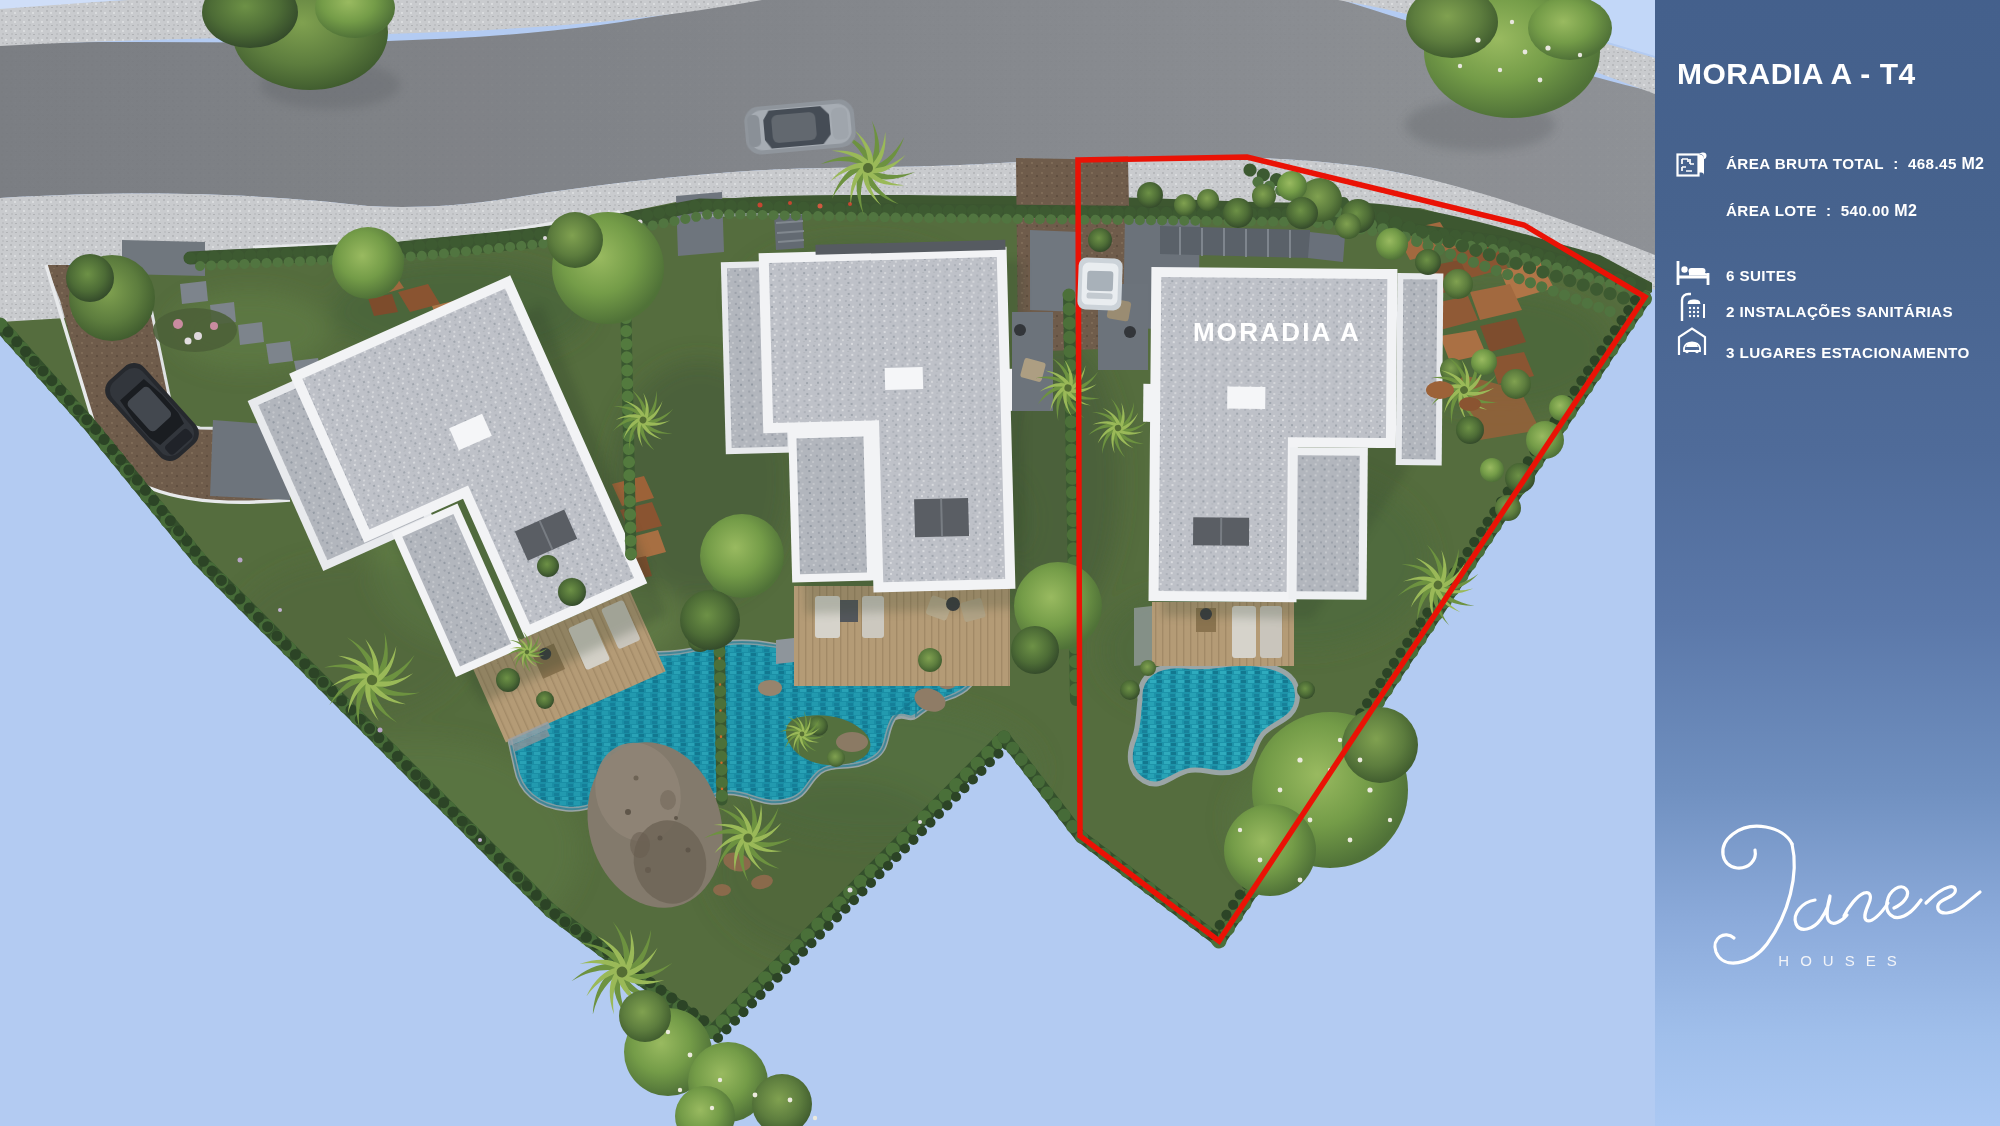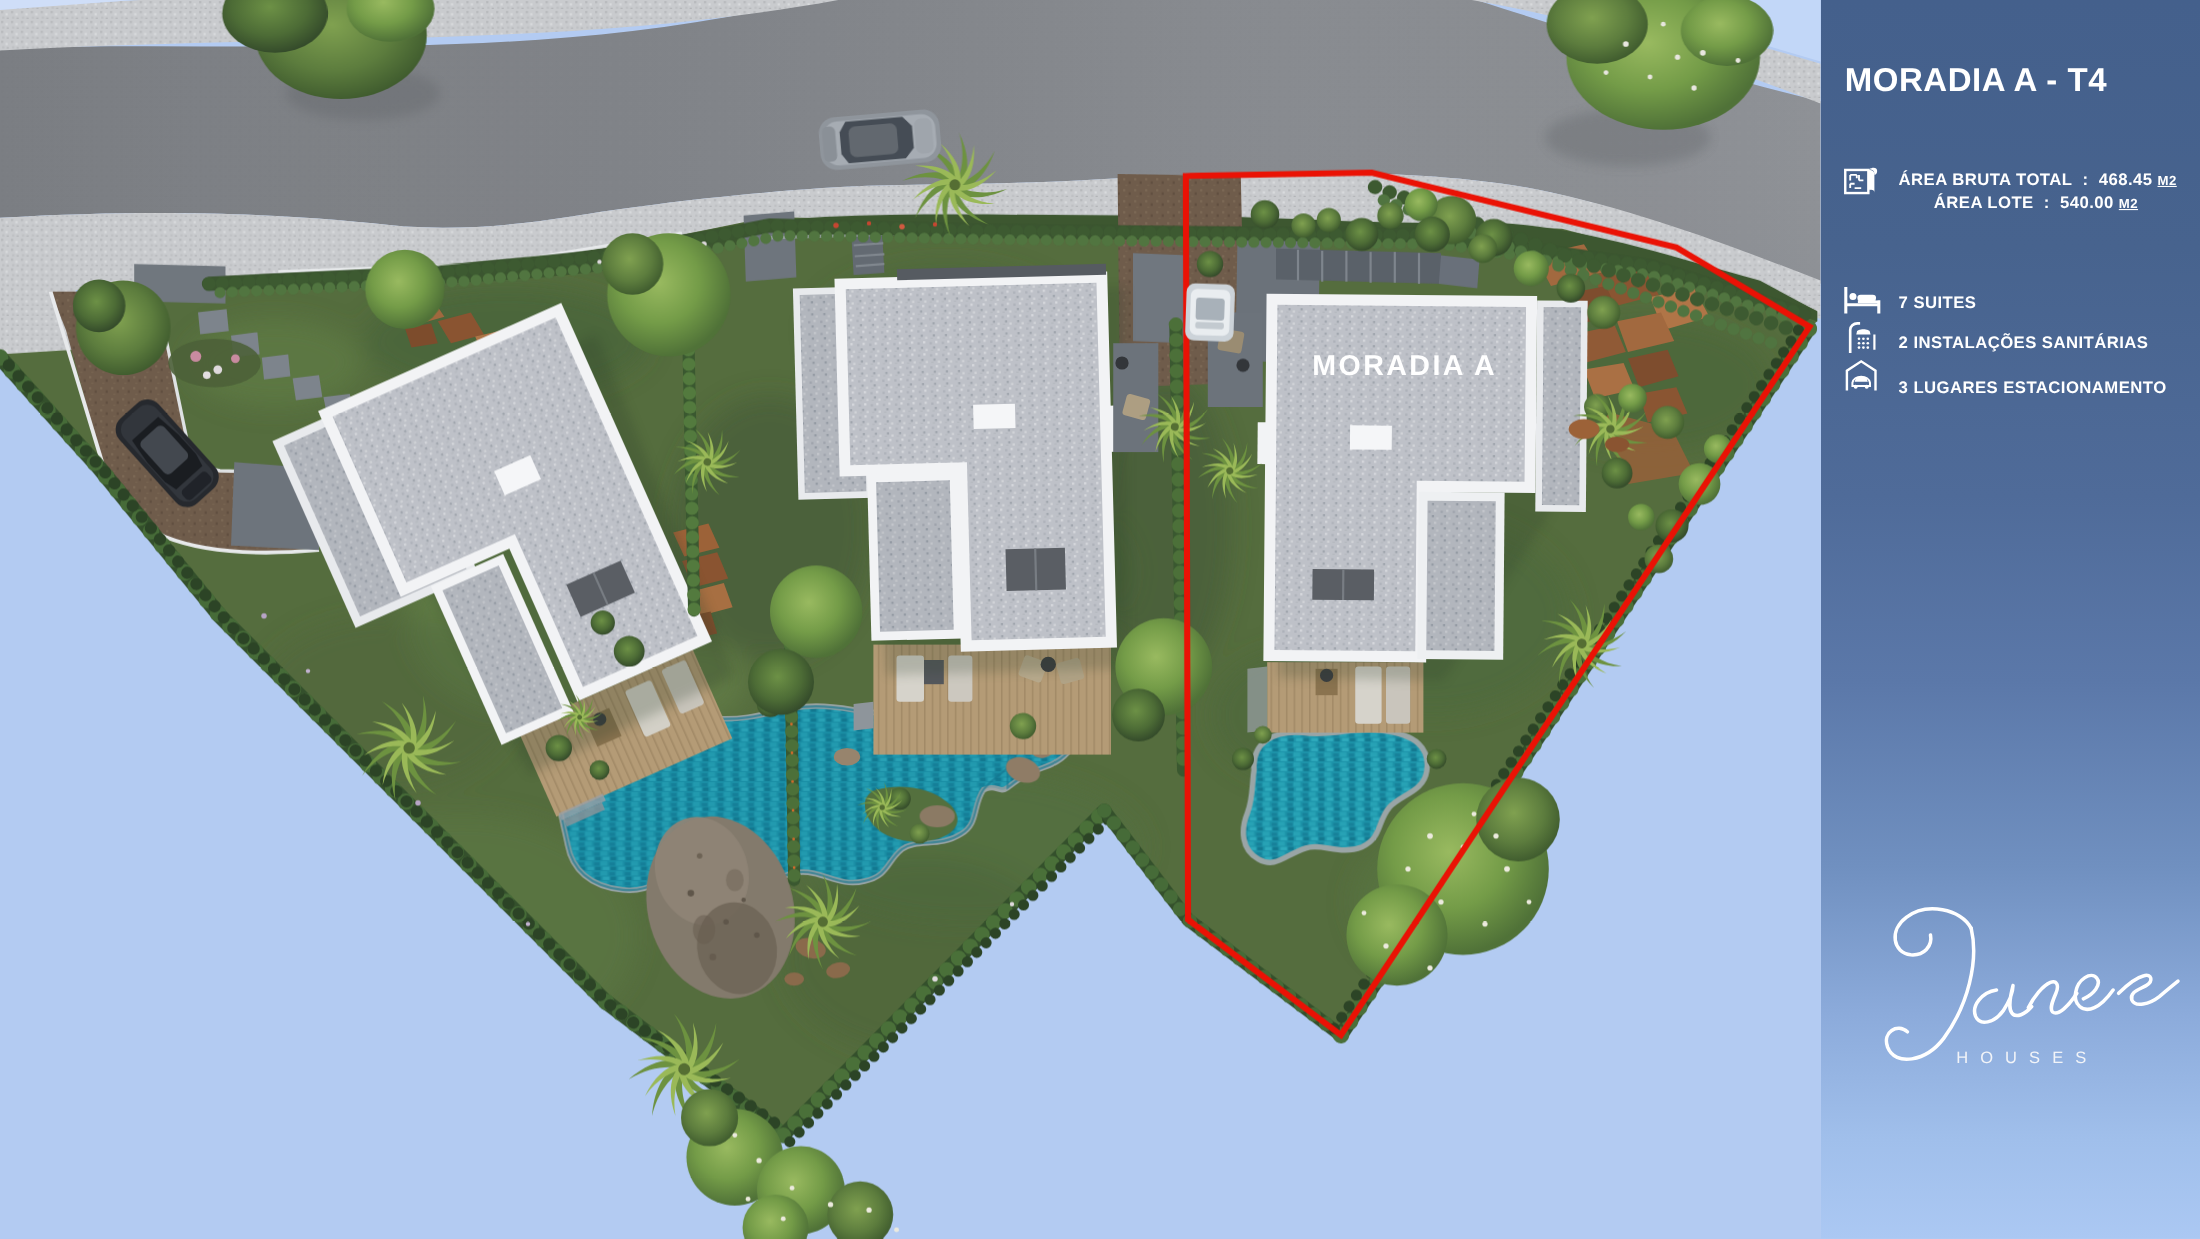--- a/index.html
+++ b/index.html
@@ -1,21 +1,21 @@
 <!DOCTYPE html>
 <html><head>
 <meta charset="utf-8">
 <style>
 html,body{margin:0;padding:0;width:2000px;height:1126px;overflow:hidden;background:#b3cbf2;font-family:"Liberation Sans",sans-serif;}
 #scene{position:absolute;left:0;top:0;}
 #sidebar{position:absolute;left:1655px;top:0;width:345px;height:1126px;
  background:linear-gradient(180deg,#44608c 0%,#47638e 20%,#4f6b99 40%,#5b78a9 55%,#7090c0 70%,#8cabdb 82%,#a0bfeb 92%,#abc8f3 100%);color:#fff;}
 #sidebar h1{margin:0;position:absolute;left:22px;top:57px;font-size:30px;font-weight:bold;letter-spacing:0.5px;}
 .row{position:absolute;left:71px;font-size:15.2px;font-weight:bold;letter-spacing:0.4px;white-space:nowrap;}
-.m2{font-size:12px;text-decoration:underline;}
+.m2{font-size:16px;}
 .ic{position:absolute;left:20px;}
 </style>
 </head>
 <body>
 
 <svg id="scene" width="2000" height="1126" viewBox="0 0 2000 1126">
 <defs>
 <pattern id="grav" patternUnits="userSpaceOnUse" width="11" height="11">
  <rect width="11" height="11" fill="#bec1c8"></rect>
  <rect x="1" y="2" width="2" height="2" fill="#adb1b9"></rect>
@@ -608,23 +608,23 @@
  <rect x="-13" y="9" width="26" height="6" rx="2" fill="#c3cad0"></rect>
 </g>
 
 </svg>
 
 <div id="sidebar">
 
  <h1>MORADIA A - T4</h1>
 
  <div class="row" style="top:155px;">ÁREA BRUTA TOTAL&nbsp;&nbsp;:&nbsp;&nbsp;468.45 <span class="m2">M2</span></div>
- <div class="row" style="top:176px;margin-left:32px;">ÁREA LOTE&nbsp;&nbsp;:&nbsp;&nbsp;540.00 <span class="m2">M2</span></div>
-
- <div class="row" style="top:267px;">7 SUITES</div>
+ <div class="row" style="top:202px;">ÁREA LOTE&nbsp;&nbsp;:&nbsp;&nbsp;540.00 <span class="m2">M2</span></div>
+
+ <div class="row" style="top:267px;">6 SUITES</div>
  <div class="row" style="top:303px;">2 INSTALAÇÕES SANITÁRIAS</div>
  <div class="row" style="top:344px;">3 LUGARES ESTACIONAMENTO</div>
 
  <svg class="ic" style="top:150px;left:21px;" width="32" height="30" viewBox="0 0 32 30">
   <rect x="1.5" y="4.5" width="21" height="21" fill="none" stroke="#fff" stroke-width="2.2"></rect>
   <path d="M22.5,4.5 C27,4.5 28,6 28,9 L28,25.5 C28,23 27,22.5 22.5,22.5 Z" fill="#fff"></path>
   <path d="M28,9 C28,5.5 27,4 23,4 C27,1.5 30.5,2.5 30.5,5.5 C30.5,7.5 29.5,9 28,9 Z" fill="#fff"></path>
   <path d="M6,9 L12,9 M6,9 L6,14 M12,9 L12,12 M6,17 L10,17 M6,17 L6,21 M14,14 L18,14 M14,14 L14,9 M10,21 L16,21" stroke="#fff" stroke-width="1.7" fill="none"></path>
  </svg>
 

